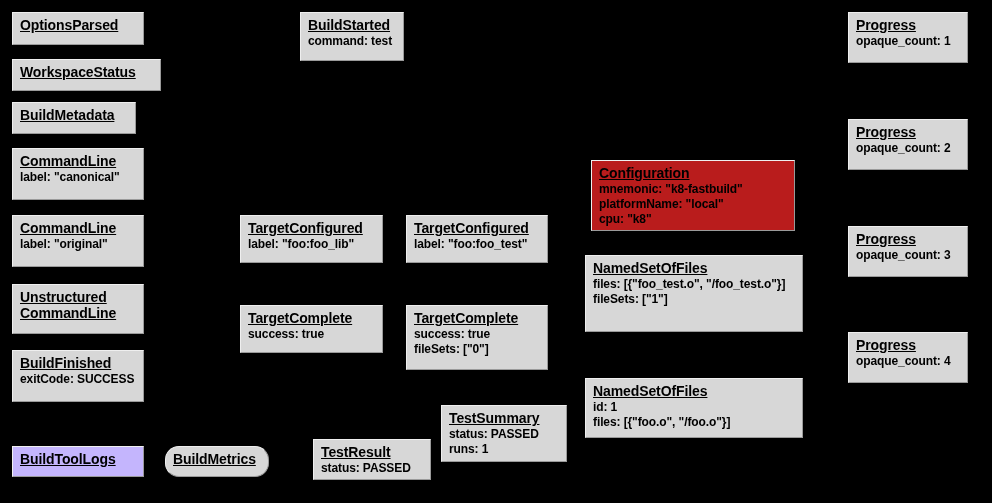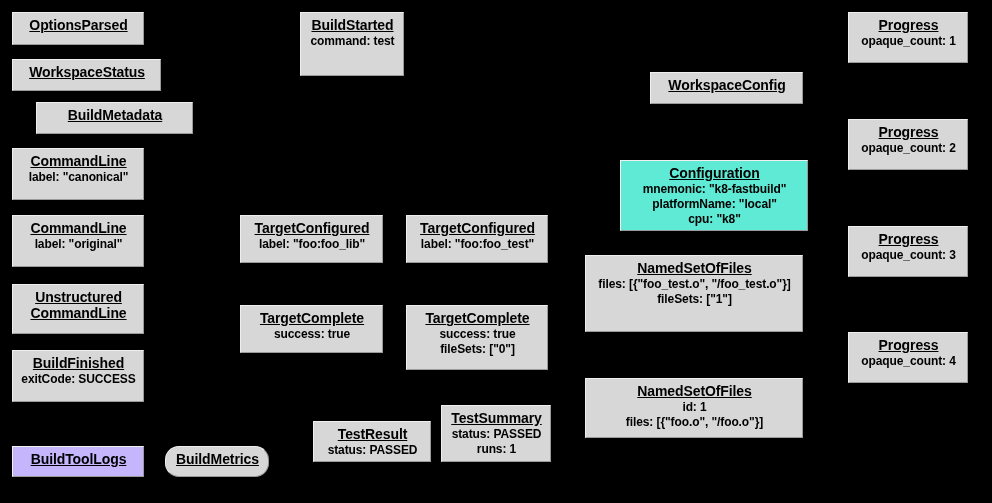--- a/index.html
+++ b/index.html
@@ -19,21 +19,20 @@
   .node {
     position: absolute;
     box-sizing: border-box;
     background: #d7d7d7;
     border: 1px solid #9a9a9a;
     border-top-color: #efefef;
     border-left-color: #efefef;
     padding: 4px 6px 16px 7px;
     color: #000000;
     overflow: hidden;
-    text-align: center;
   }
   .node-title {
     font-size: 14px;
     font-weight: bold;
     text-decoration: underline;
     line-height: 16px;
     white-space: nowrap;
     letter-spacing: -0.1px;
   }
   .node-title.two-line {
@@ -54,21 +53,21 @@
 </head>
 <body>
 
 <div id="canvas" style="width: 992px; height: 503px; background: rgb(0, 0, 0);">
     <div class="node" style="left: 12px; top: 12px; width: 132px; height: 33px; background: rgb(215, 215, 215); border-color: rgb(239, 239, 239) rgb(154, 154, 154) rgb(154, 154, 154) rgb(239, 239, 239); color: rgb(0, 0, 0);">
       <div class="node-title">OptionsParsed</div>
     </div>
     <div class="node" style="left: 12px; top: 59px; width: 149px; height: 32px; background: rgb(215, 215, 215); border-color: rgb(239, 239, 239) rgb(154, 154, 154) rgb(154, 154, 154) rgb(239, 239, 239); color: rgb(0, 0, 0);">
       <div class="node-title">WorkspaceStatus</div>
     </div>
-    <div class="node" style="left: 12px; top: 102px; width: 157px; height: 32px; background: rgb(215, 215, 215); border-color: rgb(239, 239, 239) rgb(154, 154, 154) rgb(154, 154, 154) rgb(239, 239, 239); color: rgb(0, 0, 0); margin-left: 24px;">
+    <div class="node" style="left: 12px; top: 102px; width: 124px; height: 32px; background: rgb(215, 215, 215); border-color: rgb(239, 239, 239) rgb(154, 154, 154) rgb(154, 154, 154) rgb(239, 239, 239); color: rgb(0, 0, 0);">
       <div class="node-title">BuildMetadata</div>
     </div>
     <div class="node" style="left: 12px; top: 148px; width: 132px; height: 52px; background: rgb(215, 215, 215); border-color: rgb(239, 239, 239) rgb(154, 154, 154) rgb(154, 154, 154) rgb(239, 239, 239); color: rgb(0, 0, 0);">
       <div class="node-title">CommandLine</div>
       <div class="node-fields">
         <div class="node-field">label: "canonical"</div>
       </div>
     </div>
     <div class="node" style="left: 12px; top: 215px; width: 132px; height: 52px; background: rgb(215, 215, 215); border-color: rgb(239, 239, 239) rgb(154, 154, 154) rgb(154, 154, 154) rgb(239, 239, 239); color: rgb(0, 0, 0);">
       <div class="node-title">CommandLine</div>
@@ -84,21 +83,21 @@
       <div class="node-fields">
         <div class="node-field">exitCode: SUCCESS</div>
       </div>
     </div>
     <div class="node" style="left: 12px; top: 446px; width: 132px; height: 31px; background: #c4b5fd; border-color: rgb(239, 239, 239) rgb(154, 154, 154) rgb(154, 154, 154) rgb(239, 239, 239); color: rgb(0, 0, 0);">
       <div class="node-title">BuildToolLogs</div>
     </div>
     <div class="node" style="left: 165px; top: 446px; width: 104px; height: 31px; background: rgb(215, 215, 215); border-color: rgb(239, 239, 239) rgb(154, 154, 154) rgb(154, 154, 154) rgb(239, 239, 239); color: rgb(0, 0, 0); border-radius: 14px;">
       <div class="node-title">BuildMetrics</div>
     </div>
-    <div class="node" style="left: 300px; top: 12px; width: 104px; height: 64px; background: rgb(215, 215, 215); border-color: rgb(239, 239, 239) rgb(154, 154, 154) rgb(154, 154, 154) rgb(239, 239, 239); color: rgb(0, 0, 0);">
+    <div class="node" style="left: 300px; top: 12px; width: 104px; height: 49px; background: rgb(215, 215, 215); border-color: rgb(239, 239, 239) rgb(154, 154, 154) rgb(154, 154, 154) rgb(239, 239, 239); color: rgb(0, 0, 0);">
       <div class="node-title">BuildStarted</div>
       <div class="node-fields">
         <div class="node-field">command: test</div>
       </div>
     </div>
     <div class="node" style="left: 240px; top: 215px; width: 143px; height: 48px; background: rgb(215, 215, 215); border-color: rgb(239, 239, 239) rgb(154, 154, 154) rgb(154, 154, 154) rgb(239, 239, 239); color: rgb(0, 0, 0);">
       <div class="node-title">TargetConfigured</div>
       <div class="node-fields">
         <div class="node-field">label: "foo:foo_lib"</div>
       </div>
@@ -115,37 +114,34 @@
         <div class="node-field">success: true</div>
       </div>
     </div>
     <div class="node" style="left: 406px; top: 305px; width: 142px; height: 65px; background: rgb(215, 215, 215); border-color: rgb(239, 239, 239) rgb(154, 154, 154) rgb(154, 154, 154) rgb(239, 239, 239); color: rgb(0, 0, 0);">
       <div class="node-title">TargetComplete</div>
       <div class="node-fields">
         <div class="node-field">success: true</div>
         <div class="node-field">fileSets: ["0"]</div>
       </div>
     </div>
-    <div class="node" style="left: 313px; top: 421px; width: 118px; height: 41px; background: rgb(215, 215, 215); border-color: rgb(239, 239, 239) rgb(154, 154, 154) rgb(154, 154, 154) rgb(239, 239, 239); color: rgb(0, 0, 0);">
+    <div class="node" style="left: 313px; top: 439px; width: 118px; height: 41px; background: rgb(215, 215, 215); border-color: rgb(239, 239, 239) rgb(154, 154, 154) rgb(154, 154, 154) rgb(239, 239, 239); color: rgb(0, 0, 0);">
       <div class="node-title">TestResult</div>
       <div class="node-fields">
         <div class="node-field">status: PASSED</div>
       </div>
     </div>
-    <div class="node" style="left: 441px; top: 405px; width: 110px; height: 57px; background: rgb(215, 215, 215); border-color: rgb(239, 239, 239) rgb(154, 154, 154) rgb(154, 154, 154) rgb(239, 239, 239); color: rgb(0, 0, 0);">
+    <div class="node" style="left: 441px; top: 405px; width: 126px; height: 57px; background: rgb(215, 215, 215); border-color: rgb(239, 239, 239) rgb(154, 154, 154) rgb(154, 154, 154) rgb(239, 239, 239); color: rgb(0, 0, 0);">
       <div class="node-title">TestSummary</div>
       <div class="node-fields">
         <div class="node-field">status: PASSED</div>
         <div class="node-field">runs: 1</div>
       </div>
     </div>
-    <div class="node" style="left: 650px; top: 72px; width: 153px; height: 32px; background: rgb(215, 215, 215); border-color: rgb(239, 239, 239) rgb(154, 154, 154) rgb(154, 154, 154) rgb(239, 239, 239); color: rgb(0, 0, 0);">
-      <div class="node-title">WorkspaceConfig</div>
-    </div>
-    <div class="node" style="left: 620px; top: 160px; width: 188px; height: 71px; background: #5eead4; border-color: rgb(239, 239, 239) rgb(154, 154, 154) rgb(154, 154, 154) rgb(239, 239, 239); color: rgb(0, 0, 0);">
+    <div class="node" style="left: 591px; top: 160px; width: 204px; height: 71px; background: #b91c1c; border-color: rgb(239, 239, 239) rgb(154, 154, 154) rgb(154, 154, 154) rgb(239, 239, 239); color: rgb(0, 0, 0);">
       <div class="node-title">Configuration</div>
       <div class="node-fields">
         <div class="node-field">mnemonic: "k8-fastbuild"</div>
         <div class="node-field">platformName: "local"</div>
         <div class="node-field">cpu: "k8"</div>
       </div>
     </div>
     <div class="node" style="left: 585px; top: 255px; width: 218px; height: 77px; background: rgb(215, 215, 215); border-color: rgb(239, 239, 239) rgb(154, 154, 154) rgb(154, 154, 154) rgb(239, 239, 239); color: rgb(0, 0, 0);">
       <div class="node-title">NamedSetOfFiles</div>
       <div class="node-fields">

